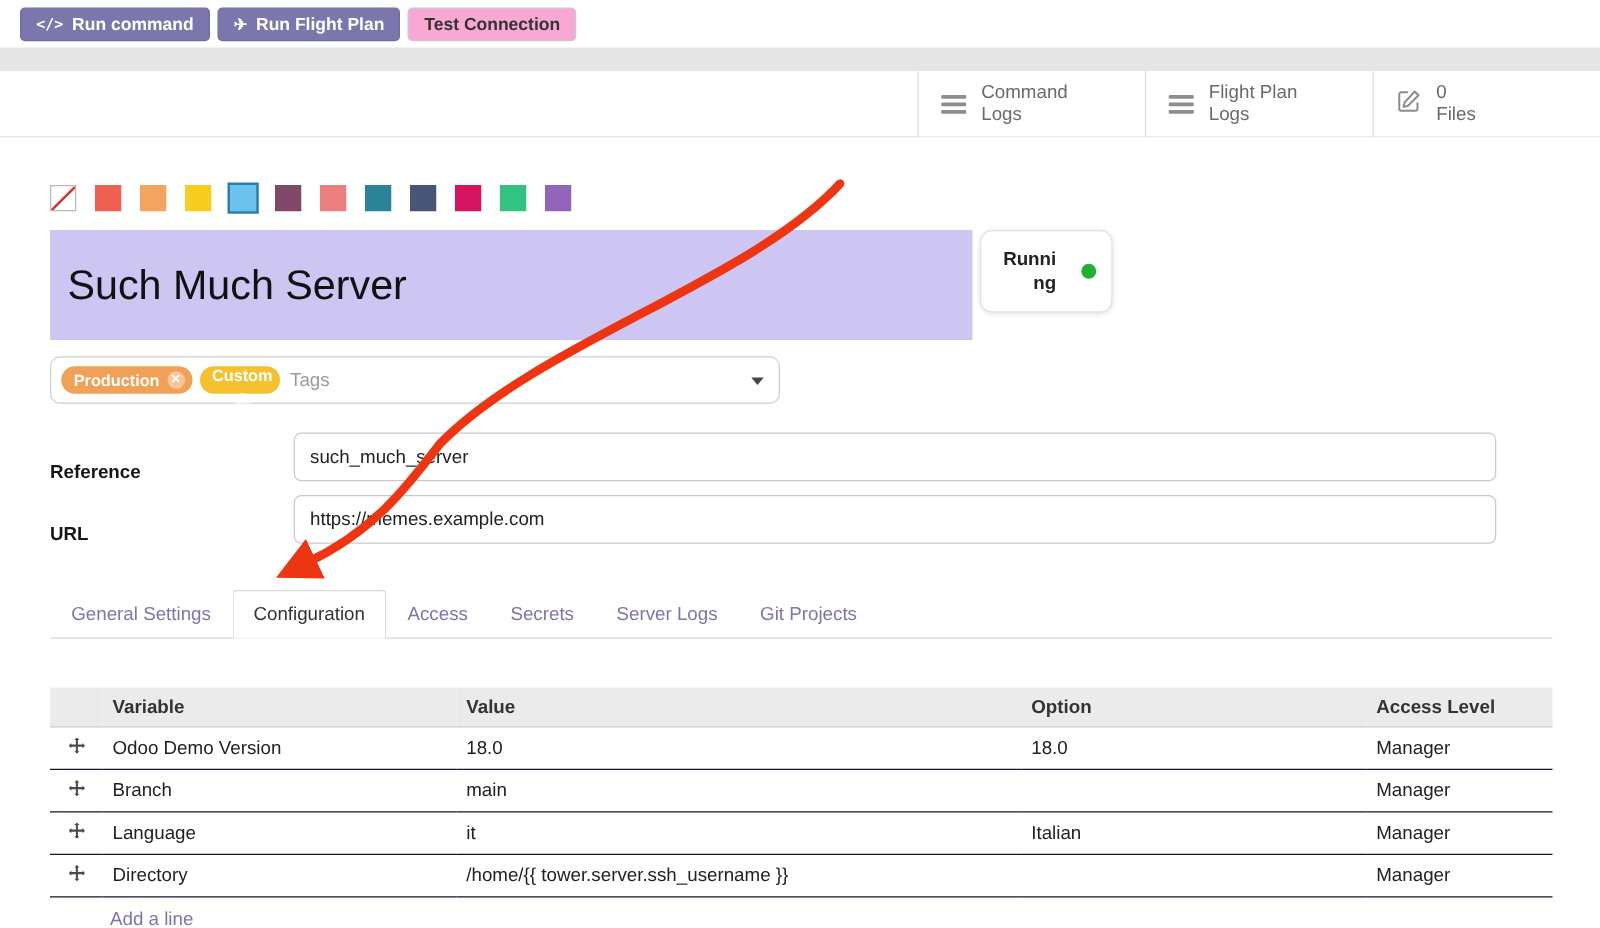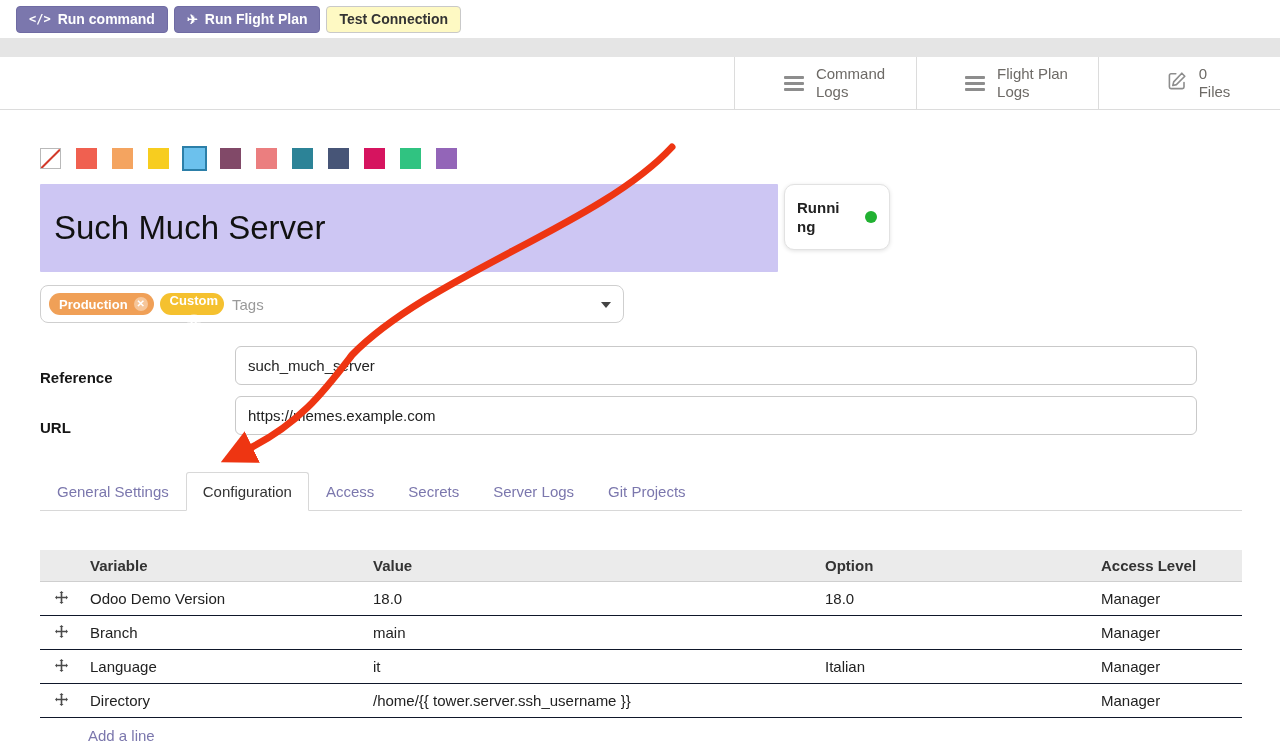--- a/index.html
+++ b/index.html
@@ -3,48 +3,48 @@
 <meta charset="utf-8">
 <style>
   * { margin:0; padding:0; box-sizing:border-box; }
   html,body { width:1280px; height:742px; background:#fff; font-family:"Liberation Sans", sans-serif; position:relative; overflow:hidden; }
 
   
   .topbar { height:38px; display:flex; align-items:center; gap:6px; padding-left:16px; background:#fff; }
   .btn { display:inline-flex; align-items:center; gap:7px; height:27px; padding:0 12px; border-radius:4px;
          font-size:14px; font-weight:bold; cursor:pointer; border:1px solid transparent; font-family:inherit; }
   .btn-primary { background:#7b77ad; color:#fff; border-color:#6f6ba3; }
-  .btn-secondary { background:#fef9c3; color:#333; border-color:#c9c9c9; }
+  .btn-secondary { background:#f9a8d4; color:#333; border-color:#c9c9c9; }
   .code-icon { font-family:"DejaVu Sans Mono", monospace; font-size:12px; font-weight:bold; }
   .plane-icon { font-size:13px; }
 
   .strip { height:19px; background:#e5e5e5; }
 
   
   .header { height:53px; border-bottom:1px solid #dcdcdc; display:flex; justify-content:flex-end; background:#fff; }
-  .stat { width:182px; border-left:1px solid #dcdcdc; display:flex; align-items:center; gap:12px; padding-left:18px; cursor:pointer; background:#fff;justify-content:center; }
+  .stat { width:182px; border-left:1px solid #dcdcdc; display:flex; align-items:center; gap:12px; padding-left:18px; cursor:pointer; background:#fff; }
   .bars { display:flex; flex-direction:column; gap:3px; }
   .bars span { width:20px; height:3px; background:#8d8d8d; border-radius:1px; display:block; }
   .stat-text { font-size:15px; color:#6d6a66; line-height:1.2; display:flex; flex-direction:column; }
 
   
   .sheet { padding:38px 38px 0 40px; position:relative; background:#fff; }
 
   .swatches { display:flex; gap:15px; }
   .swatch { width:21px; height:21px; cursor:pointer; }
   .swatch-none { background:#fff; border:1px solid #b9b9b9; position:relative; overflow:hidden; }
   .swatch-none::after { content:""; position:absolute; left:-4px; right:-4px; top:9px; height:2px; background:#d23a2a; transform:rotate(-45deg); }
   .swatch.selected { box-shadow:0 0 0 2px #2c7fa8; }
 
   .title-row { margin-top:15px; display:flex; align-items:flex-start; gap:6px; }
   .title-box { width:738px; height:88px; background:#cdc6f3; border:none; border-radius:1px;
                padding-left:14px; font-size:33px; color:#111; font-family:inherit; outline:none; }
   .status-card { width:106px; height:66px; background:#fff; border:1px solid #e2e2e2; border-radius:10px;
                  box-shadow:0 1px 4px rgba(0,0,0,.12); display:flex; align-items:center; padding:8px 12px; }
-  .status-label { font-size:15px; font-weight:bold; color:#222; width:48px; overflow-wrap:anywhere; line-height:1.3; }
+  .status-label { font-size:15px; font-weight:bold; color:#222; width:48px; overflow-wrap:anywhere; line-height:1.3;text-align:right; }
   .status-dot { width:12px; height:12px; border-radius:50%; margin-left:auto; }
 
   .tags-box { margin-top:13px; width:584px; height:38px; border:1px solid #cfcfcf; border-radius:8px;
               display:flex; align-items:center; gap:6px; padding:0 28px 0 8px; position:relative; cursor:text; background:#fff; }
   .tag { display:inline-flex; align-items:center; gap:6px; height:22px; padding:0 6px 0 10px; border-radius:11px;
          color:#fff; font-size:13px; font-weight:bold; }
   .tag .x { width:14px; height:14px; border-radius:50%; background:rgba(255,255,255,.4); color:#fff;
             font-size:10px; line-height:14px; text-align:center; cursor:pointer; }
   .tags-placeholder { color:#9a9a9a; font-size:15px; margin-left:2px; }
   .caret { position:absolute; right:12px; top:16px; width:0; height:0;

